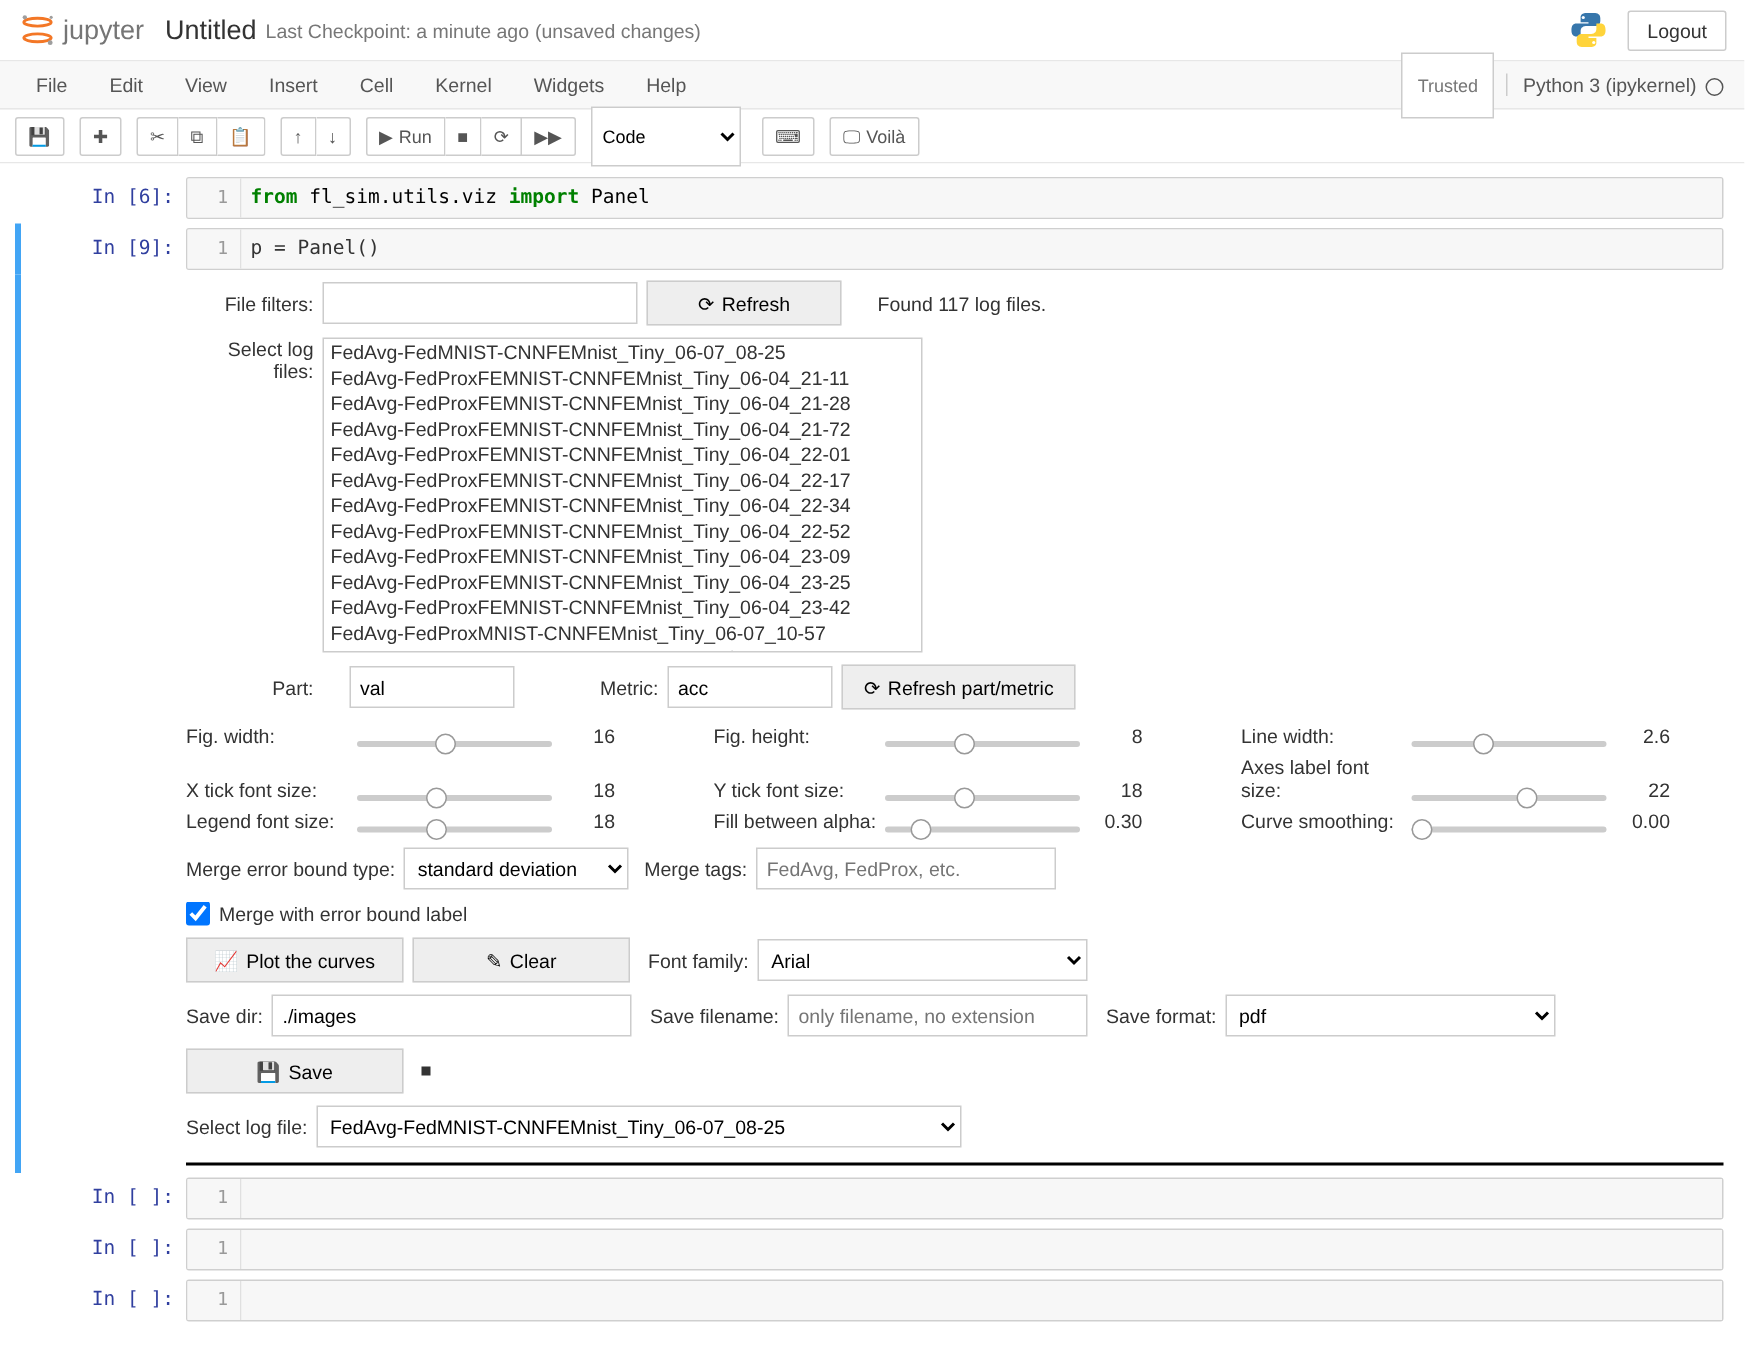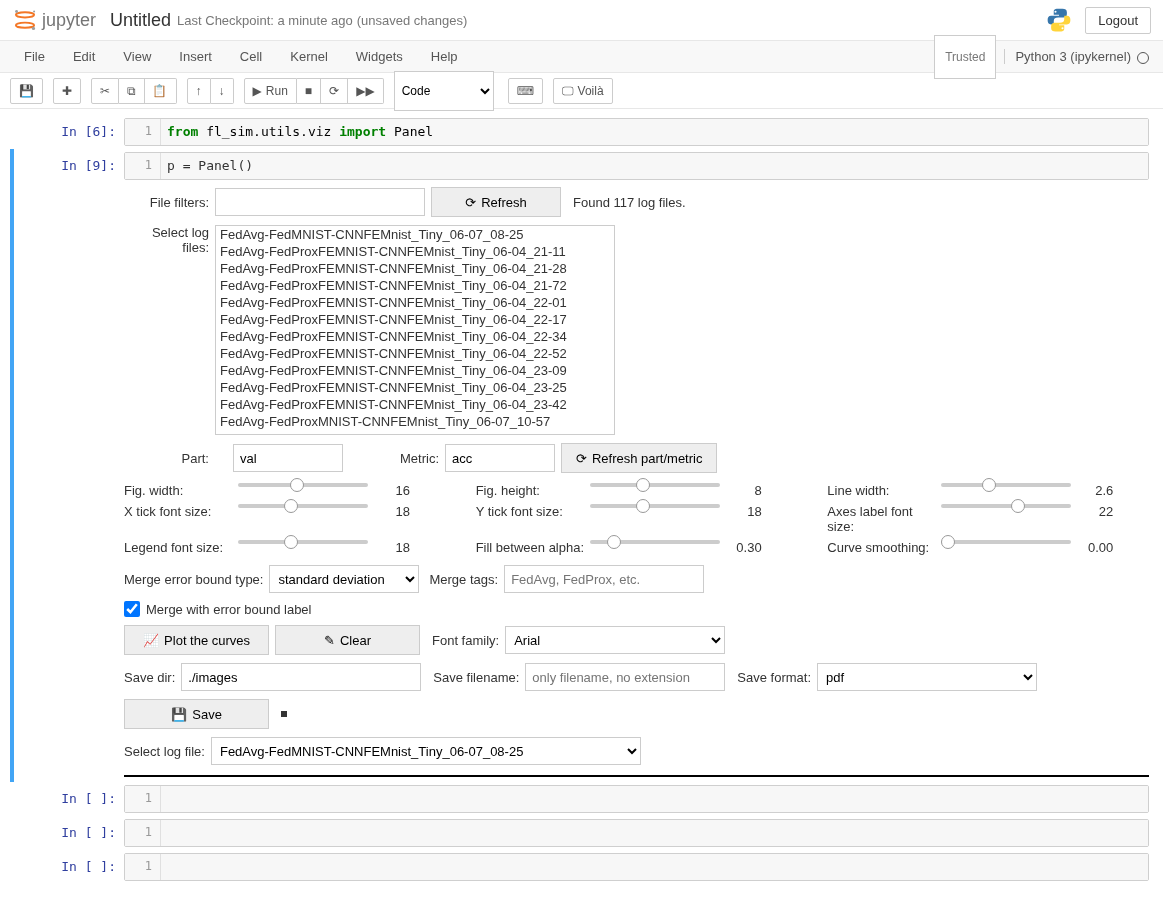--- a/index.html
+++ b/index.html
@@ -37,21 +37,21 @@
 .kw{color:#008000;font-weight:bold}
 .nm{color:#000}
 .panel-row{display:flex;align-items:center;padding:4px 0;gap:6px;flex-wrap:wrap}
 .panel-label{text-align:right;color:#333;flex-shrink:0}
 .w-inp{border:1px solid #ccc;padding:4px 6px;font-size:13px;height:28px;background:#fff}
 .w-btn{border:1px solid #ccc;background:#eee;padding:5px 14px;font-size:13px;cursor:pointer;display:inline-flex;align-items:center;gap:5px;height:30px}
 .w-sel{border:1px solid #ccc;padding:4px;font-size:13px;height:28px;background:#fff}
 .listbox{border:1px solid #ccc;width:400px;height:210px;overflow-y:scroll;font-size:13px;background:#fff}
 .listbox div{padding:1px 4px;cursor:pointer;white-space:nowrap}
 .slider-grid{display:grid;grid-template-columns:repeat(3,1fr);gap:6px 30px;padding:6px 0}
-.slider-row{display:flex;align-items:flex-start;gap:4px}
+.slider-row{display:flex;align-items:flex-end;gap:4px}
 .slider-row .panel-label{width:110px;text-align:left}
 .slider-row input[type=range]{flex:1;max-width:130px}
 .slider-row .val{width:38px;text-align:right;font-size:13px}
 input[type=range]{-webkit-appearance:none;height:4px;background:#ccc;border-radius:2px}
 input[type=range]::-webkit-slider-thumb{-webkit-appearance:none;width:14px;height:14px;border-radius:50%;background:#fff;border:1px solid #999;cursor:pointer}
 .sep-line{border-top:2px solid #000;margin:6px 0 2px 0}
 .status-dot{width:6px;height:6px;background:#333;display:inline-block;margin-left:6px}
 .chk{width:16px;height:16px}
 </style>
 </head>
@@ -151,21 +151,21 @@
     <div class="prompt"></div>
     <div style="flex:1">
 
       <div class="panel-row">
         <span class="panel-label" style="width:85px">File filters:</span>
         <input class="w-inp" style="width: 210px;">
         <button class="w-btn" style="width:130px;justify-content:center">
             <span>⟳</span>
             <span>Refresh</span>
           </button>
-        <span style="margin-left:6px">Found 117 log files.</span>
+        <span style="margin-left:18px">Found 117 log files.</span>
       </div>
 
       <div class="panel-row" style="align-items:flex-start">
         <span class="panel-label" style="width:85px">Select log files:</span>
         <div class="listbox" id="logfiles">
             <div>FedAvg-FedMNIST-CNNFEMnist_Tiny_06-07_08-25</div>
             <div>FedAvg-FedProxFEMNIST-CNNFEMnist_Tiny_06-04_21-11</div>
             <div>FedAvg-FedProxFEMNIST-CNNFEMnist_Tiny_06-04_21-28</div>
             <div>FedAvg-FedProxFEMNIST-CNNFEMnist_Tiny_06-04_21-72</div>
             <div>FedAvg-FedProxFEMNIST-CNNFEMnist_Tiny_06-04_22-01</div>

